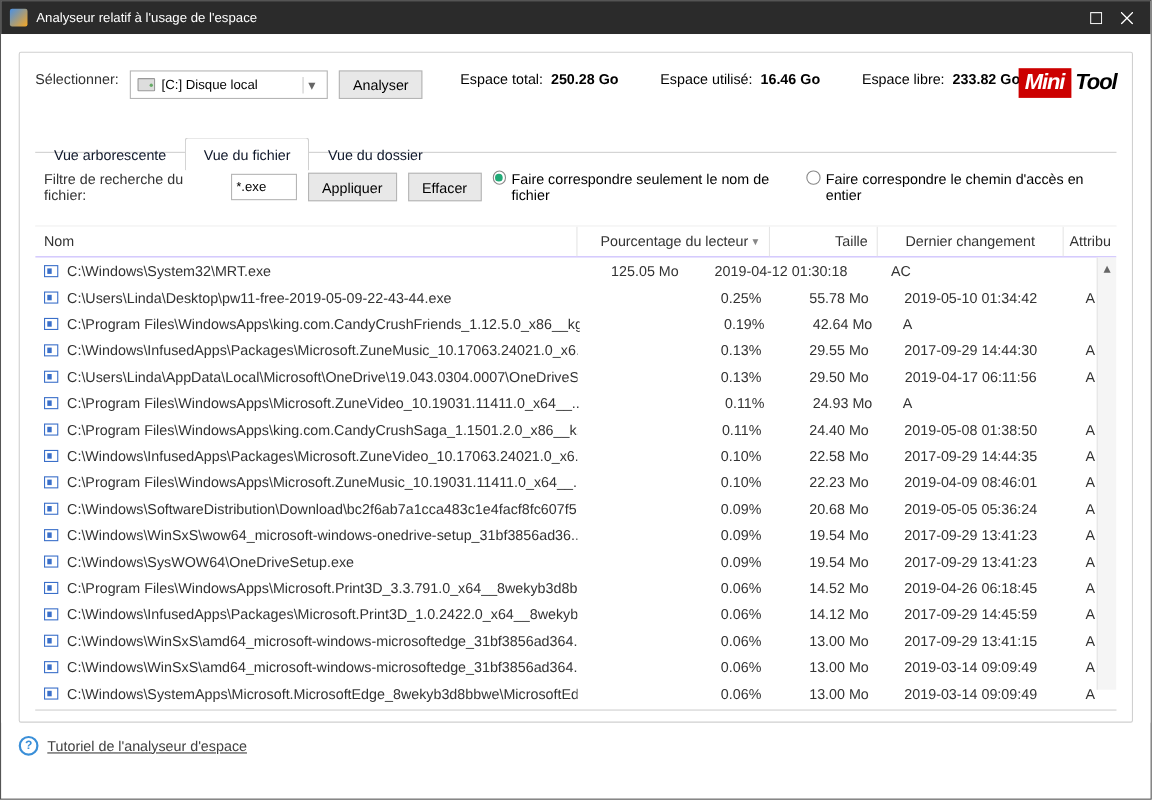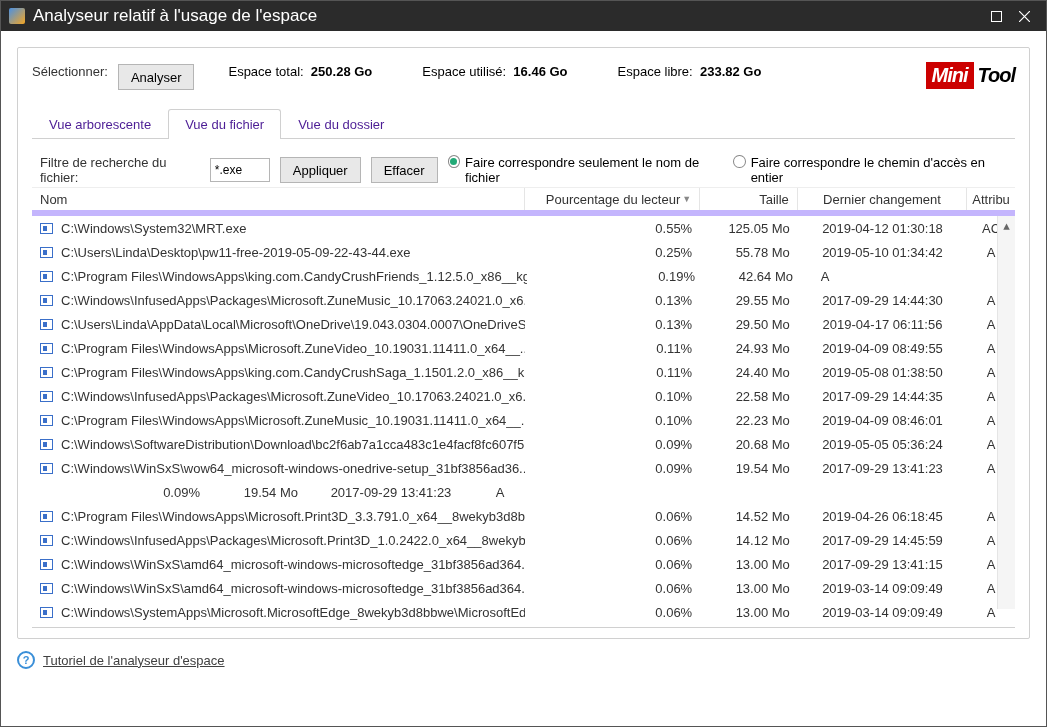--- a/index.html
+++ b/index.html
@@ -1,46 +1,46 @@
 <!DOCTYPE html>
 <html><head>
 <meta charset="utf-8">
 <style>
 *{box-sizing:border-box;margin:0;padding:0;font-family:"Segoe UI",Tahoma,sans-serif;font-size:13px}
 body{background:#fff;width:1047px;height:727px;overflow:hidden;border:1px solid #555}
 .titlebar{height:30px;background:#2b2b2b;color:#fff;display:flex;align-items:center;padding:0 8px}
 .titlebar .app-icon{width:16px;height:16px;margin-right:8px;background:linear-gradient(135deg,#4a90e2,#f5a623);border-radius:2px}
-.titlebar .title{flex:1;font-size:17px}
+.titlebar .title{flex:1;font-size:12px}
 .titlebar .win-btn{width:28px;height:28px;display:flex;align-items:center;justify-content:center;cursor:pointer}
 .titlebar .win-btn svg{width:11px;height:11px}
 .content{padding:16px 16px 0 16px;background:#fff}
 .panel{border:1px solid #d0d0d0;border-radius:2px;padding:16px 14px 10px 14px;position:relative}
 .toolbar{display:flex;gap:10px;margin-bottom:18px}
 .lbl{color:#333}
 .drive-select{display:flex;align-items:center;border:1px solid #b5b5b5;background:#fff;height:26px;width:180px;padding:0 6px;cursor:pointer}
 .drive-icon{width:16px;height:12px;background:#ddd;border:1px solid #999;border-radius:1px;margin-right:6px;position:relative}
 .drive-icon::after{content:"";position:absolute;right:1px;top:4px;width:3px;height:3px;background:#6a6;border-radius:50%}
 .drive-select .txt{flex:1;font-size:12px}
 .drive-select .dd{width:16px;text-align:center;color:#666;border-left:1px solid #ccc;margin-left:4px}
 .btn{height:26px;padding:0 12px;background:#e8e8e8;border:1px solid #b5b5b5;cursor:pointer;display:inline-flex;align-items:center}
-.stats{display:flex;gap:50px;margin-left:24px}
+.stats{display:flex;gap:38px;margin-left:24px}
 .stat .v{font-weight:600}
 .logo{position:absolute;right:14px;top:14px;display:flex;align-items:center;font-family:Arial,sans-serif}
 .logo .m{background:#c00;color:#fff;font-weight:900;font-style:italic;padding:2px 6px;font-size:20px;letter-spacing:-1px}
 .logo .t{color:#000;font-weight:900;font-style:italic;font-size:20px;padding-left:4px;letter-spacing:-1px}
 .tabs{display:flex;border-bottom:1px solid #d0d0d0;margin-top:4px}
-.tab{padding:7px 16px;border:1px solid transparent;border-bottom:none;cursor:pointer;color:#4c1d95;position:relative;top:1px}
+.tab{padding:7px 16px;border:1px solid transparent;border-bottom:none;cursor:pointer;color:#0f172a;position:relative;top:17px}
 .tab.active{border-color:#d0d0d0;background:#fff;border-radius:3px 3px 0 0}
-.filter-row{display:flex;align-items:center;gap:10px;padding:16px 8px 2px 8px;border-bottom:1px solid #eee}
+.filter-row{display:flex;align-items:center;gap:10px;padding:16px 8px 20px 8px;border-bottom:1px solid #eee}
 .filter-input{border:1px solid #b5b5b5;height:24px;width:60px;padding:0 4px;font-size:12px}
 .radio{display:flex;align-items:flex-start;gap:5px;cursor:pointer}
 .radio .r{width:13px;height:13px;border:1px solid #888;border-radius:50%;display:flex;align-items:center;justify-content:center}
 .radio .r.on::after{content:"";width:7px;height:7px;background:#2a7;border-radius:50%}
 .table-wrap{height:440px;overflow:hidden;position:relative;border-bottom:1px solid #d0d0d0}
-.table-head{display:flex;border-bottom:6px solid #c4b5fd;height:28px;align-items:flex-start;background:#fff}
+.table-head{display:flex;border-bottom:1px solid #c4b5fd;height:28px;align-items:flex-start;background:#fff}
 .col{padding:0 8px;border-right:1px solid #e5e5e5;height:100%;display:flex;align-items:center;color:#333;overflow:hidden;white-space:nowrap}
 .c-name{width:495px}
 .c-pct{width:176px;justify-content:flex-end}
 .c-size{width:98px;justify-content:flex-end}
 .c-date{width:170px;justify-content:center}
 .c-attr{width:48px;justify-content:center;border-right:none}
 .sort-ind{font-size:9px;color:#888;margin-left:2px}
 .rows{overflow:hidden}
 .row{display:flex;height:24px;align-items:flex-start}
 .row .col{border-right:none}
@@ -73,20 +73,25 @@
 
 <div class="content">
   <div class="panel">
     <div class="logo">
         <span class="m">Mini</span>
         <span class="t">Tool</span>
       </div>
 
     <div class="toolbar">
       <span class="lbl">Sélectionner:</span>
+      <div class="drive-select">
+        <span class="drive-icon"></span>
+        <span class="txt">[C:] Disque local</span>
+        <span class="dd">▾</span>
+      </div>
       <button class="btn">Analyser</button>
       <div class="stats">
         <div class="stat"><span>Espace total:</span>&nbsp;&nbsp;<span class="v">250.28 Go</span></div>
         <div class="stat"><span>Espace utilisé:</span>&nbsp;&nbsp;<span class="v">16.46 Go</span></div>
         <div class="stat"><span>Espace libre:</span>&nbsp;&nbsp;<span class="v">233.82 Go</span></div>
       </div>
     </div>
 
     <div class="tabs">
       <div class="tab">Vue arborescente</div>
@@ -119,21 +124,20 @@
         <div class="col c-size">Taille</div>
         <div class="col c-date">Dernier changement</div>
         <div class="col c-attr">Attribu</div>
       </div>
       <div class="rows" id="rows">
           <div class="row hl">
             <div class="col c-name">
               <span class="file-icon"></span>
               <span>C:\Windows\System32\MRT.exe</span>
             </div>
-            <div class="col c-pct">0.55%</div>
             <div class="col c-size">125.05 Mo</div>
             <div class="col c-date">2019-04-12 01:30:18</div>
             <div class="col c-attr">AC</div>
           </div>
           <div class="row">
             <div class="col c-name">
               <span class="file-icon"></span>
               <span>C:\Users\Linda\Desktop\pw11-free-2019-05-09-22-43-44.exe</span>
             </div>
             <div class="col c-pct">0.25%</div>
@@ -170,21 +174,20 @@
             <div class="col c-date">2019-04-17 06:11:56</div>
             <div class="col c-attr">A</div>
           </div>
           <div class="row">
             <div class="col c-name">
               <span class="file-icon"></span>
               <span>C:\Program Files\WindowsApps\Microsoft.ZuneVideo_10.19031.11411.0_x64__...</span>
             </div>
             <div class="col c-pct">0.11%</div>
             <div class="col c-size">24.93 Mo</div>
-            <div class="col c-date">2019-04-09 08:49:55</div>
             <div class="col c-attr">A</div>
           </div>
           <div class="row">
             <div class="col c-name">
               <span class="file-icon"></span>
               <span>C:\Program Files\WindowsApps\king.com.CandyCrushSaga_1.1501.2.0_x86__k...</span>
             </div>
             <div class="col c-pct">0.11%</div>
             <div class="col c-size">24.40 Mo</div>
             <div class="col c-date">2019-05-08 01:38:50</div>
@@ -224,20 +227,24 @@
             <div class="col c-name">
               <span class="file-icon"></span>
               <span>C:\Windows\WinSxS\wow64_microsoft-windows-onedrive-setup_31bf3856ad36...</span>
             </div>
             <div class="col c-pct">0.09%</div>
             <div class="col c-size">19.54 Mo</div>
             <div class="col c-date">2017-09-29 13:41:23</div>
             <div class="col c-attr">A</div>
           </div>
           <div class="row">
+            <div class="col c-name">
+              <span class="file-icon"></span>
+              <span>C:\Windows\SysWOW64\OneDriveSetup.exe</span>
+            </div>
             <div class="col c-pct">0.09%</div>
             <div class="col c-size">19.54 Mo</div>
             <div class="col c-date">2017-09-29 13:41:23</div>
             <div class="col c-attr">A</div>
           </div>
           <div class="row">
             <div class="col c-name">
               <span class="file-icon"></span>
               <span>C:\Program Files\WindowsApps\Microsoft.Print3D_3.3.791.0_x64__8wekyb3d8b...</span>
             </div>

